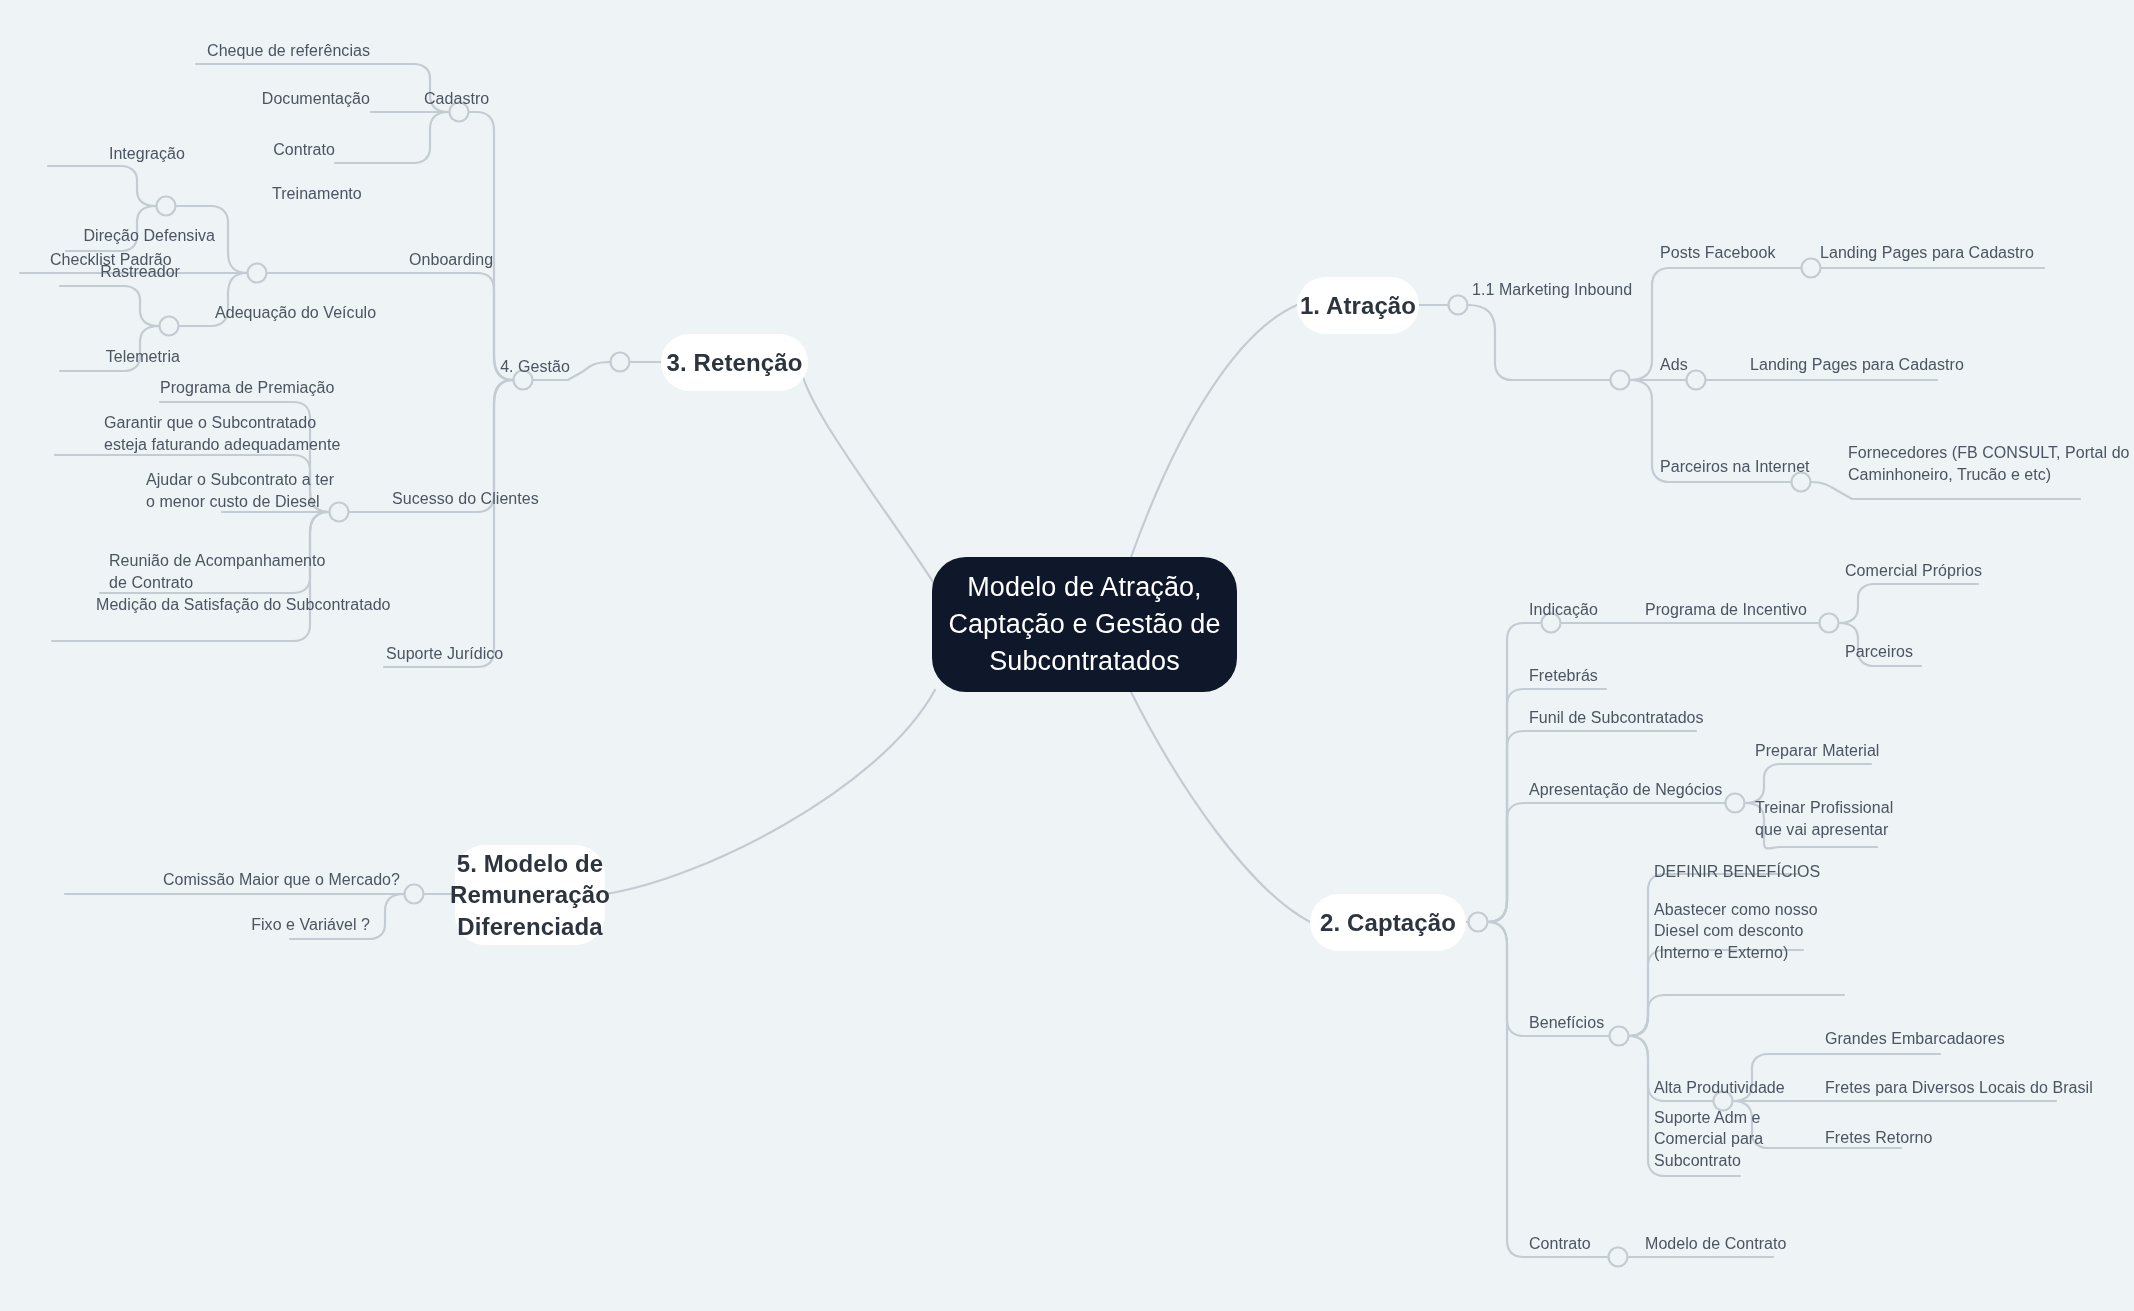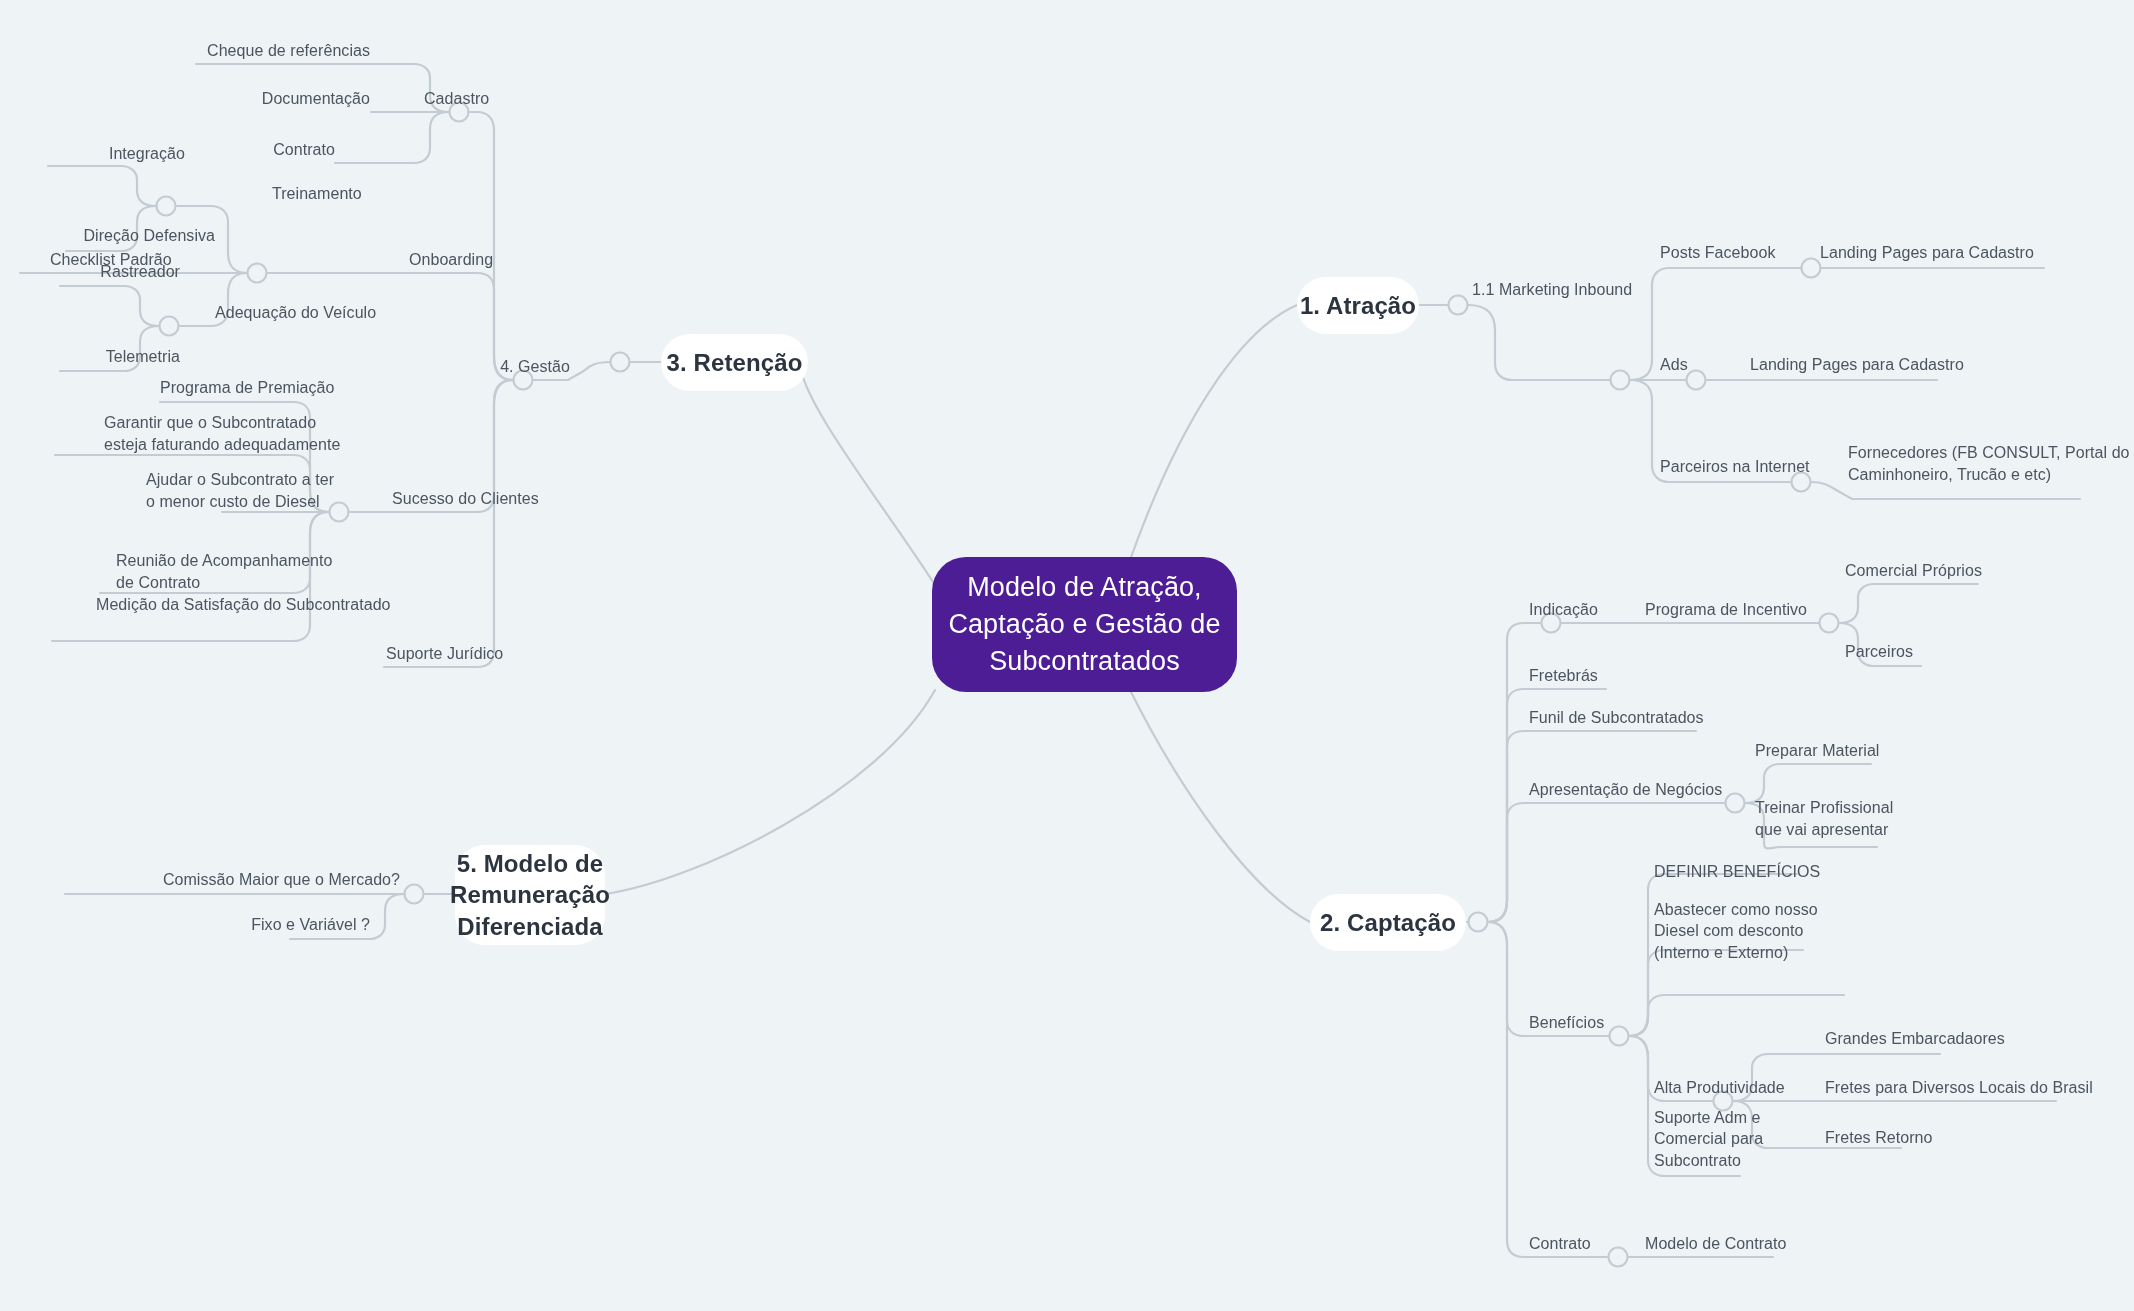--- a/index.html
+++ b/index.html
@@ -27,21 +27,21 @@
     box-sizing: border-box;
     white-space: pre;
   }
 
   
   .root {
     display: flex;
     align-items: center;
     justify-content: center;
     text-align: center;
-    background: #4c1d95;
+    background: #0f172a;
     color: #ffffff;
     border-radius: 34px;
     font-size: 27px;
     line-height: 1.37;
     letter-spacing: .1px;
     padding: 0 22px;
   }
 
   
   .pill {
@@ -274,21 +274,21 @@
     <span>Programa de Premiação</span>
   </div>
   <div class="node leaf la" style="left:104px; top:405px; width:280px; height:50px;">
     <span>Garantir que o Subcontratado
 esteja faturando adequadamente</span>
   </div>
   <div class="node leaf la" style="left:146px; top:462px; width:280px; height:50px;">
     <span>Ajudar o Subcontrato a ter
 o menor custo de Diesel</span>
   </div>
-  <div class="node leaf la" style="left:116px; top:543px; width:280px; height:50px;">
+  <div class="node leaf la" style="left:109px; top:543px; width:280px; height:50px;">
     <span>Reunião de Acompanhamento
 de Contrato</span>
   </div>
   <div class="node leaf la" style="left:52px; top:591px; width:320px; height:24px;margin-left:44px;">
     <span>Medição da Satisfação do Subcontratado</span>
   </div>
 
   <div class="node leaf la" style="left:386px; top:640px; width:190px; height:24px;">
     <span>Suporte Jurídico</span>
   </div>

